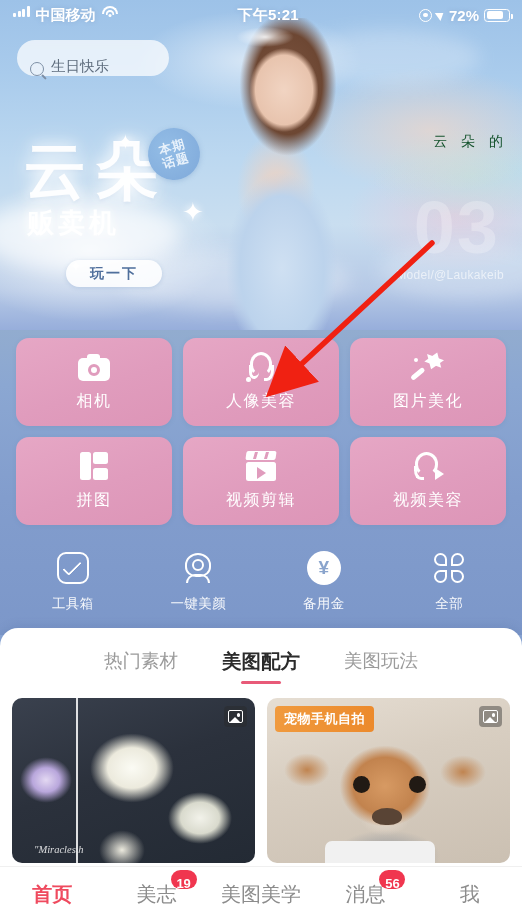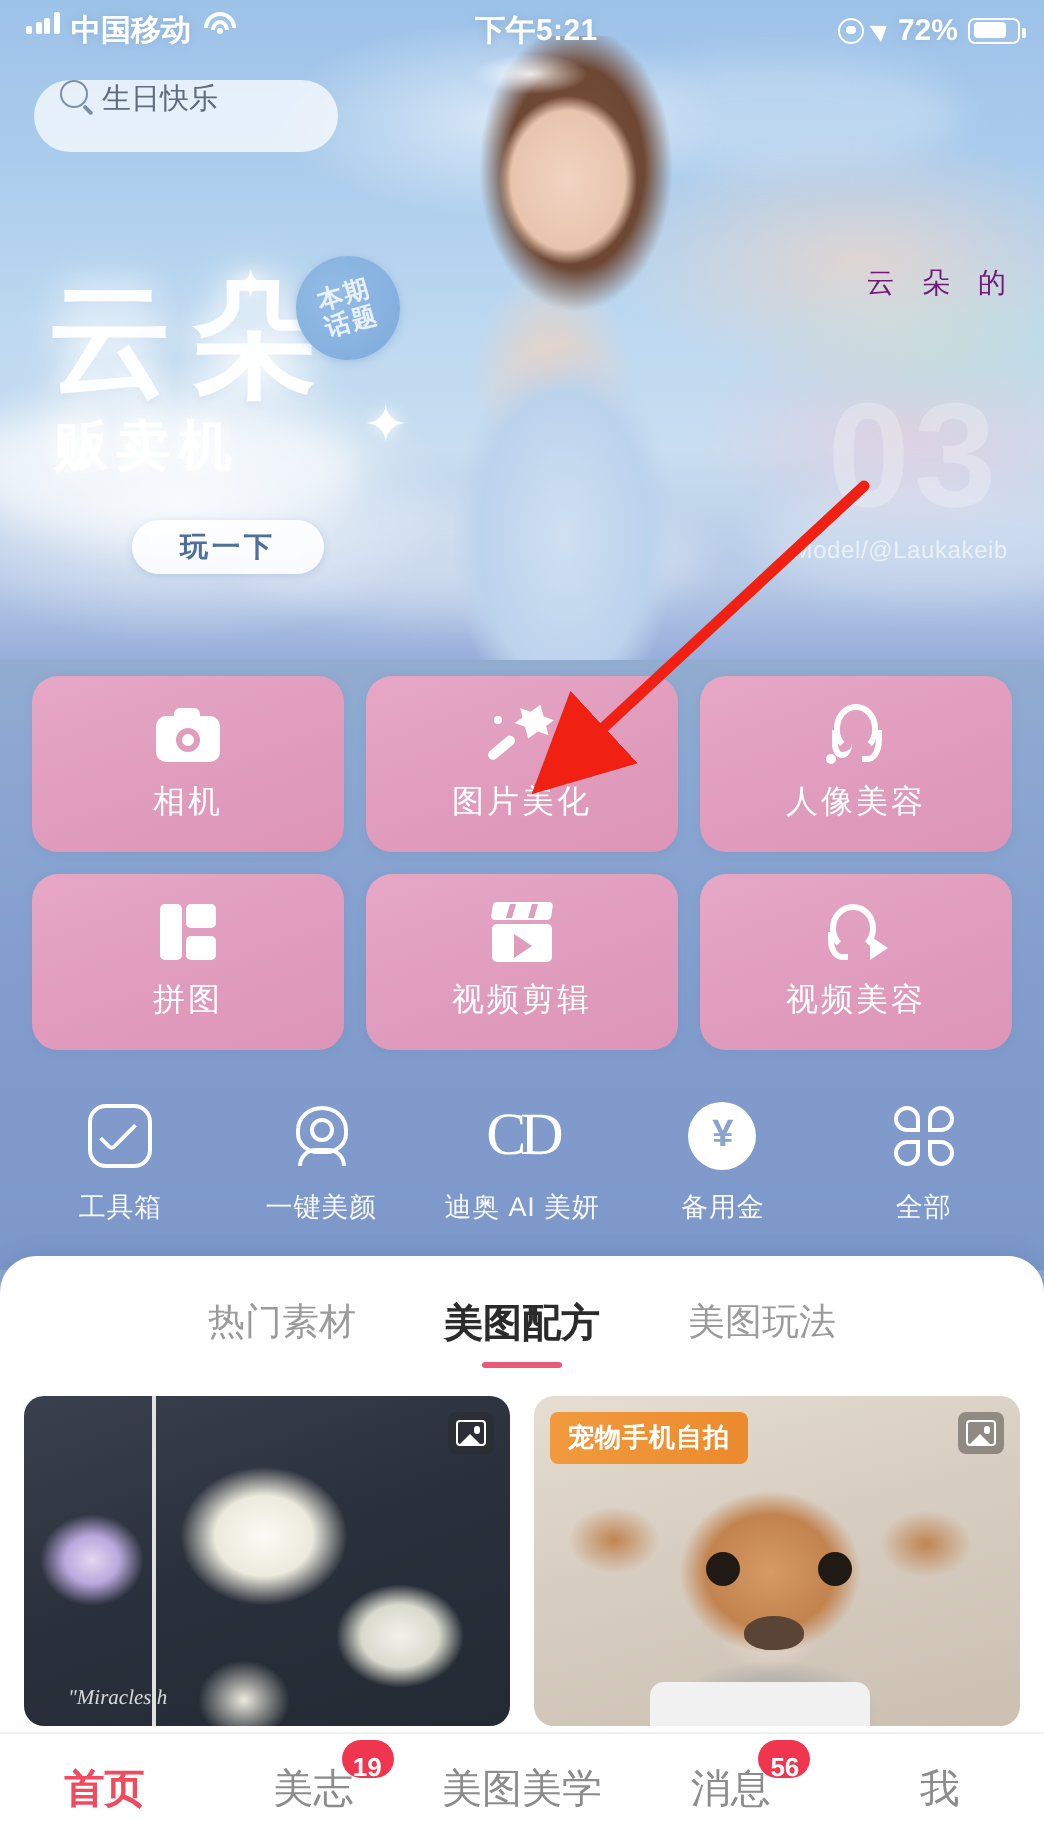--- a/index.html
+++ b/index.html
@@ -66,21 +66,21 @@
   .lockring::after{ content:""; position:absolute; left:3.2px; top:3.2px; width:4.4px; height:4.4px; background:#fff; border-radius:50%; }
   .loc { width:0; height:0; border-left:7px solid #fff; border-top:5px solid transparent; border-bottom:5px solid transparent; transform:rotate(-35deg); }
   .batt { width:26px; height:13px; border:1.6px solid #fff; border-radius:3.5px; position:relative; }
   .batt::after{ content:""; position:absolute; right:-4px; top:4px; width:2px; height:5px; background:#fff; border-radius:0 1px 1px 0; }
   .batt i { position:absolute; left:1.5px; top:1.5px; bottom:1.5px; width:70%; background:#fff; border-radius:2px; display:block; }
 
   
   .search {
     position:absolute; left:17px; top:40px; width:152px; height:36px;
     background:rgba(255,255,255,.72); border-radius:18px;
-    display:flex; align-items:flex-start; gap:7px; padding-left:13px; z-index:30;
+    display:flex; align-items:flex-end; gap:7px; padding-left:13px; z-index:30;
     backdrop-filter:blur(2px);
   }
   .s-ico { width:14px; height:14px; border:1.9px solid #7d8fa5; border-radius:50%; position:relative; flex:none; }
   .s-ico::after{ content:""; position:absolute; right:-4px; bottom:-3px; width:6px; height:1.9px; background:#7d8fa5; transform:rotate(45deg); border-radius:1px; }
   .s-txt { font-size:14.5px; color:#5e6c7d; }
 
   
   .cloudtitle {
     position:absolute; left:24px; top:140px; z-index:20;
     font-size:62px; font-weight:700; letter-spacing:10px;
@@ -110,21 +110,21 @@
 
   .playbtn {
     position:absolute; left:66px; top:260px; width:96px; height:27px; z-index:24;
     background:rgba(255,255,255,.85); border-radius:14px;
     display:flex; align-items:center; justify-content:center;
     font-size:14px; font-weight:700; color:#4f6f9c; letter-spacing:2px;
     box-shadow:0 1px 4px rgba(120,155,200,.3);
   }
 
   .righttext { position:absolute; right:14px; top:133px; z-index:20; text-align:right; }
-  .rt1 { font-size:14px; letter-spacing:5px; color:#701a75; margin-bottom:9px; }
+  .rt1 { font-size:14px; letter-spacing:5px; color:#14532d; margin-bottom:9px; }
   .rt2 { font-size:14px; letter-spacing:5px; color:#8ba2c4; }
   .credit {
     position:absolute; right:18px; top:268px; z-index:20;
     font-size:12px; color:rgba(255,255,255,.62); letter-spacing:.3px;
   }
   .ghost03 {
     position:absolute; right:22px; top:185px; z-index:15;
     font-size:74px; font-weight:700; color:rgba(255,255,255,.26); letter-spacing:2px;
   }
 
@@ -346,35 +346,35 @@
   <div class="trow r1">
     <div class="tile">
       <span class="ticon ic-cam">
         <span class="bump"></span>
           <span class="body"></span>
           <span class="lens"></span>
       </span>
       <span class="tile-label">相机</span>
     </div>
     <div class="tile">
-      <span class="ticon ic-wand">
-        <span class="star"></span>
-          <span class="stick"></span>
-          <span class="d1"></span>
-      </span>
-      <span class="tile-label">图片美化</span>
-    </div>
-    <div class="tile">
       <span class="ticon ic-hair">
         <span class="c"></span>
           <span class="curl"></span>
           <span class="curl2"></span>
           <span class="dot"></span>
       </span>
       <span class="tile-label">人像美容</span>
+    </div>
+    <div class="tile">
+      <span class="ticon ic-wand">
+        <span class="star"></span>
+          <span class="stick"></span>
+          <span class="d1"></span>
+      </span>
+      <span class="tile-label">图片美化</span>
     </div>
   </div>
 
   <div class="trow r2">
     <div class="tile">
       <span class="ticon ic-col">
         <span class="a"></span>
           <span class="b"></span>
           <span class="c2"></span>
       </span>
@@ -408,24 +408,20 @@
         </span>
       <span class="lbl">工具箱</span>
     </div>
     <div class="scell">
       <span class="sicon ic-face">
           <span class="o"></span>
           <span class="i"></span>
           <span class="sh"></span>
         </span>
       <span class="lbl">一键美颜</span>
-    </div>
-    <div class="scell">
-      <span class="sicon ic-cd">CD</span>
-      <span class="lbl">迪奥 AI 美妍</span>
     </div>
     <div class="scell">
       <span class="sicon ic-yen">¥</span>
       <span class="lbl">备用金</span>
     </div>
     <div class="scell">
       <span class="sicon ic-all">
         <i class="q1"></i>
           <i class="q2"></i>
           <i class="q3"></i>

